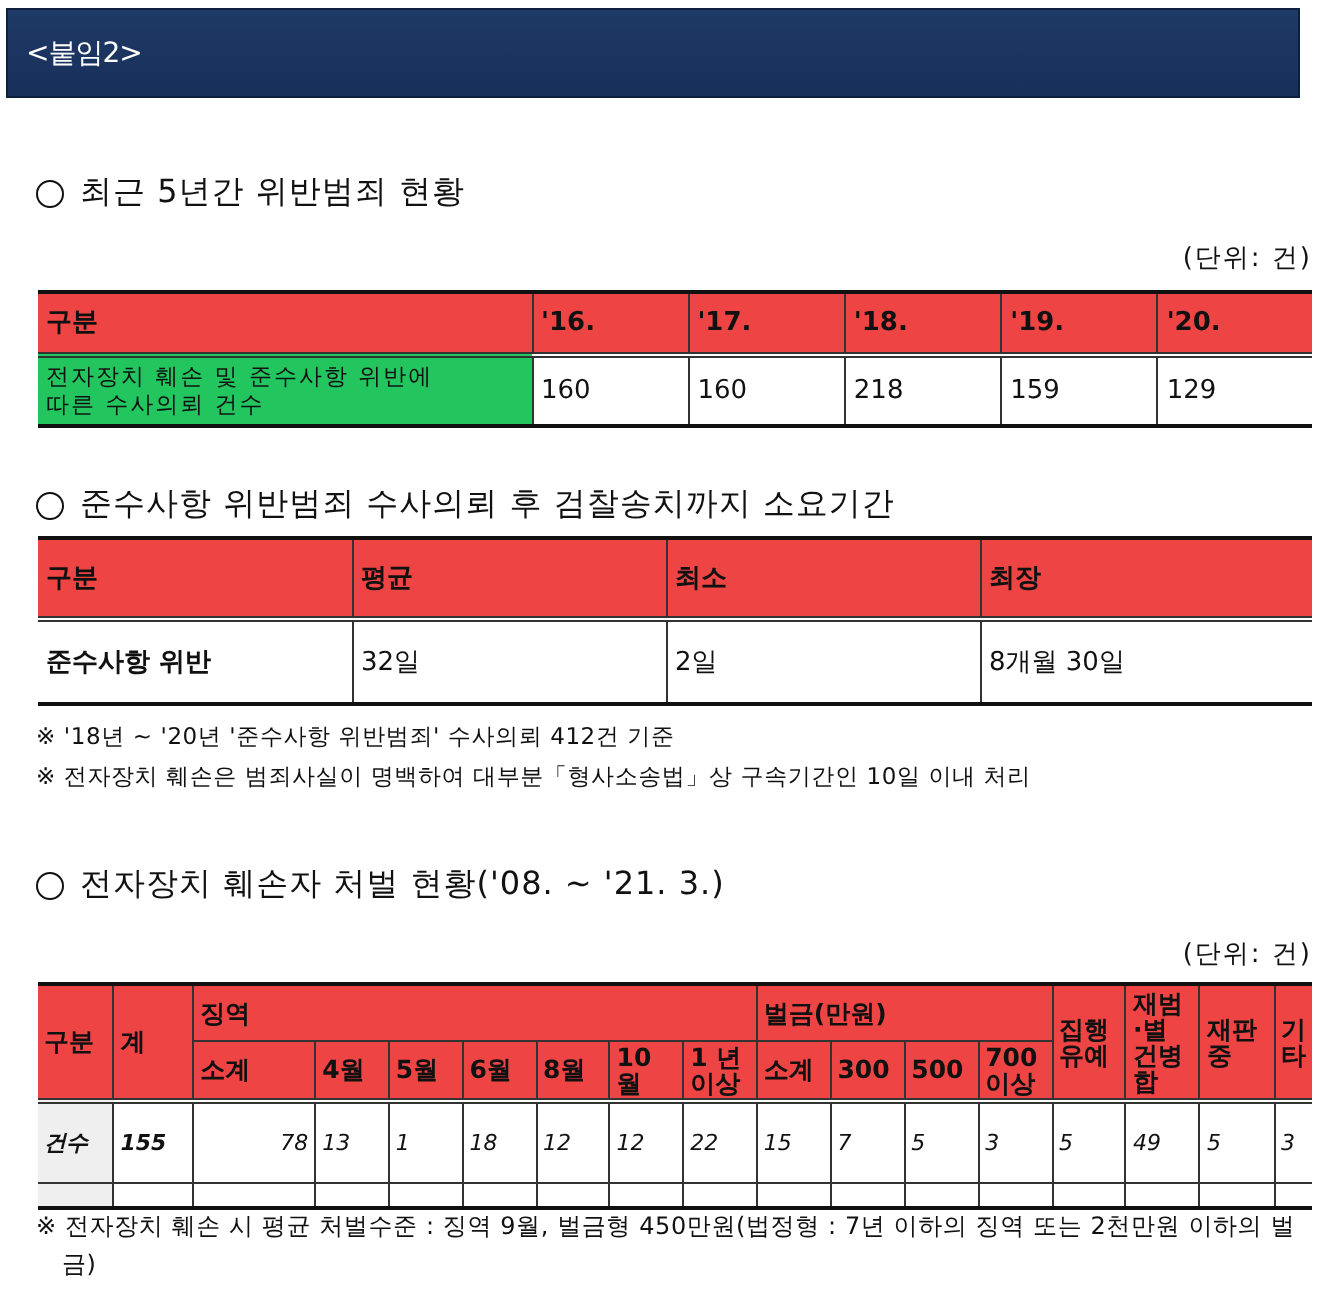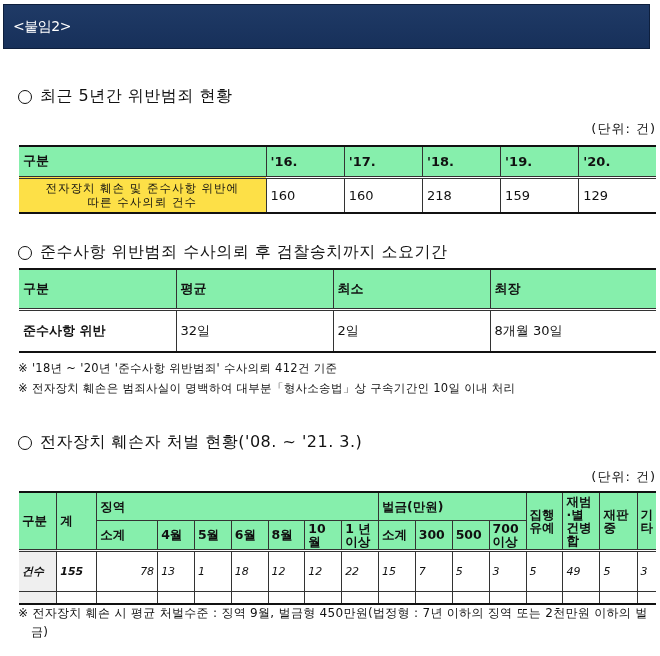--- a/index.html
+++ b/index.html
@@ -20,32 +20,32 @@
     display: flex; align-items: center;
   }
   .circle-icon {
     width: 14px; height: 14px; border: 1.5px solid #111; border-radius: 50%;
     display: inline-block; margin-right: 8px;
   }
   .unit { position: absolute; right: 4px; font-size: 13px; letter-spacing: 1px; }
 
   table { position: absolute; border-collapse: collapse; font-size: 12px; }
   td, th { border: 1px solid #333; text-align: left; padding: 0 4px; vertical-align: middle; font-weight: normal; }
-  th { font-weight: bold; background: #86efac; }
+  th { font-weight: bold; background: #ef4444; }
   .topline { border-top: 2.5px solid #111; }
   .botline { border-bottom: 2.5px solid #111; }
   td.nl, th.nl { border-left: none; }
   td.nr, th.nr { border-right: none; }
   .grey { background: #efefef; }
 
   
   #t1 { left: 19px; top: 145px; width: 637px; }
   #t1 th { height: 31px; font-size: 13px; }
   #t1 td { height: 36px; font-size: 13px; }
-  #t1 td.label { font-size: 11.5px; text-align: center; letter-spacing: 1px; line-height: 14px; background: #fde047; }
+  #t1 td.label { font-size: 11.5px; letter-spacing: 1px; line-height: 14px; background: #22c55e; }
 
   
   #t2 { left: 19px; top: 268px; width: 637px; }
   #t2 th { height: 40px; font-size: 13px; }
   #t2 td { height: 43px; font-size: 13px; }
   #t2 td.label { font-weight: bold; }
 
   .note { position: absolute; left: 18px; font-size: 11.5px; letter-spacing: 0.3px; }
 
   

